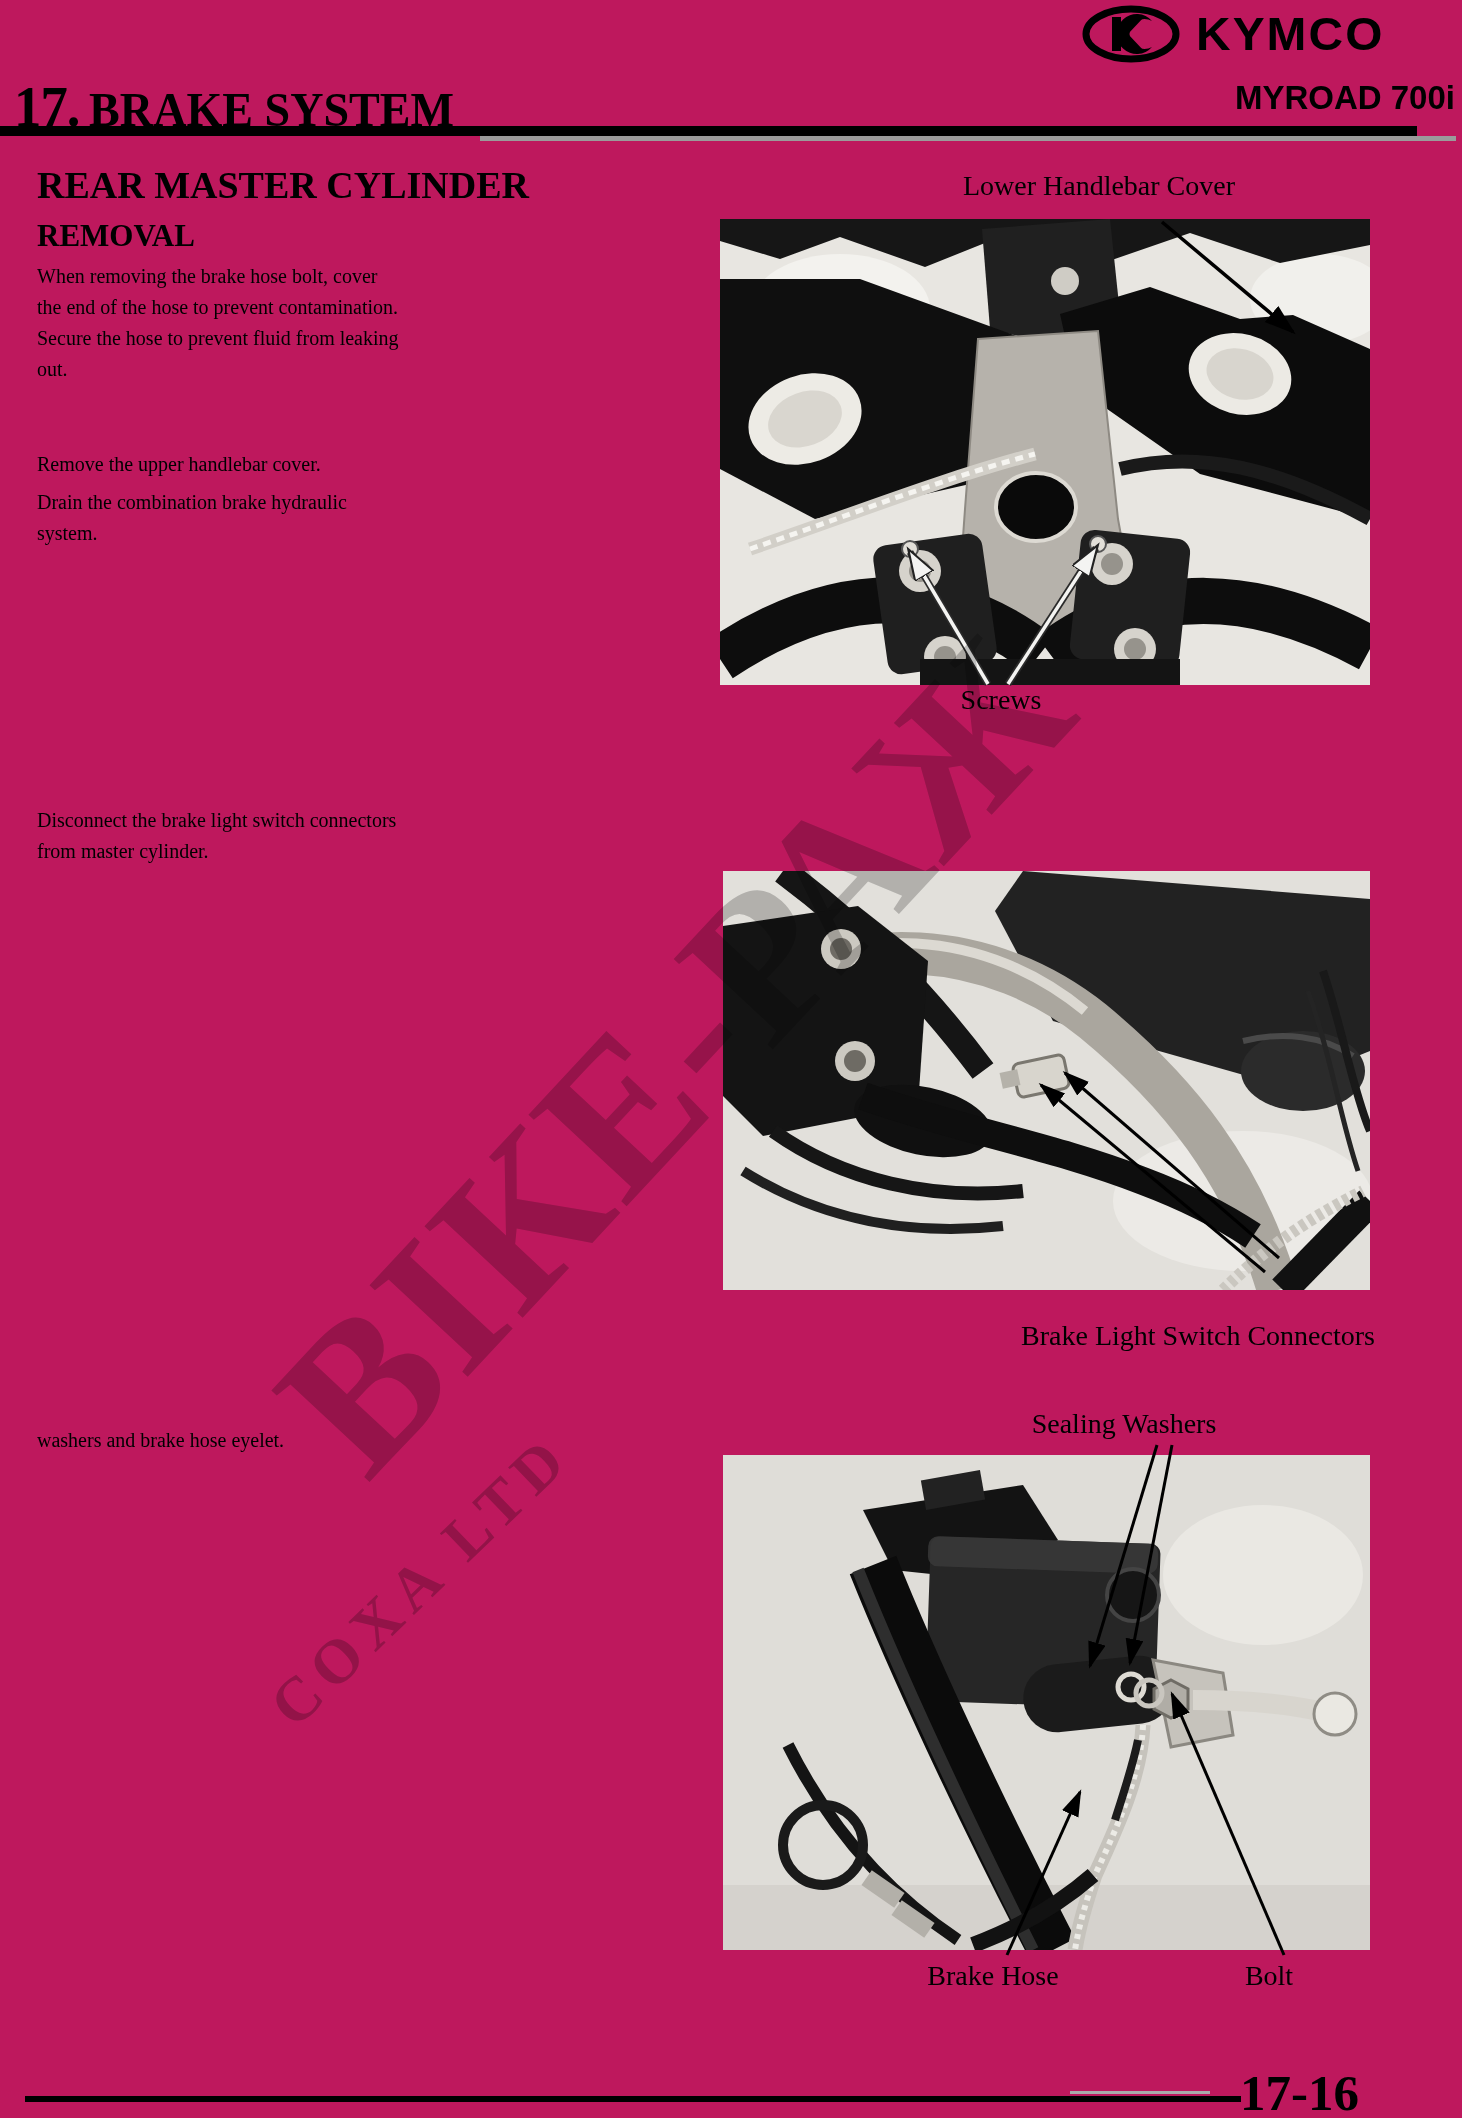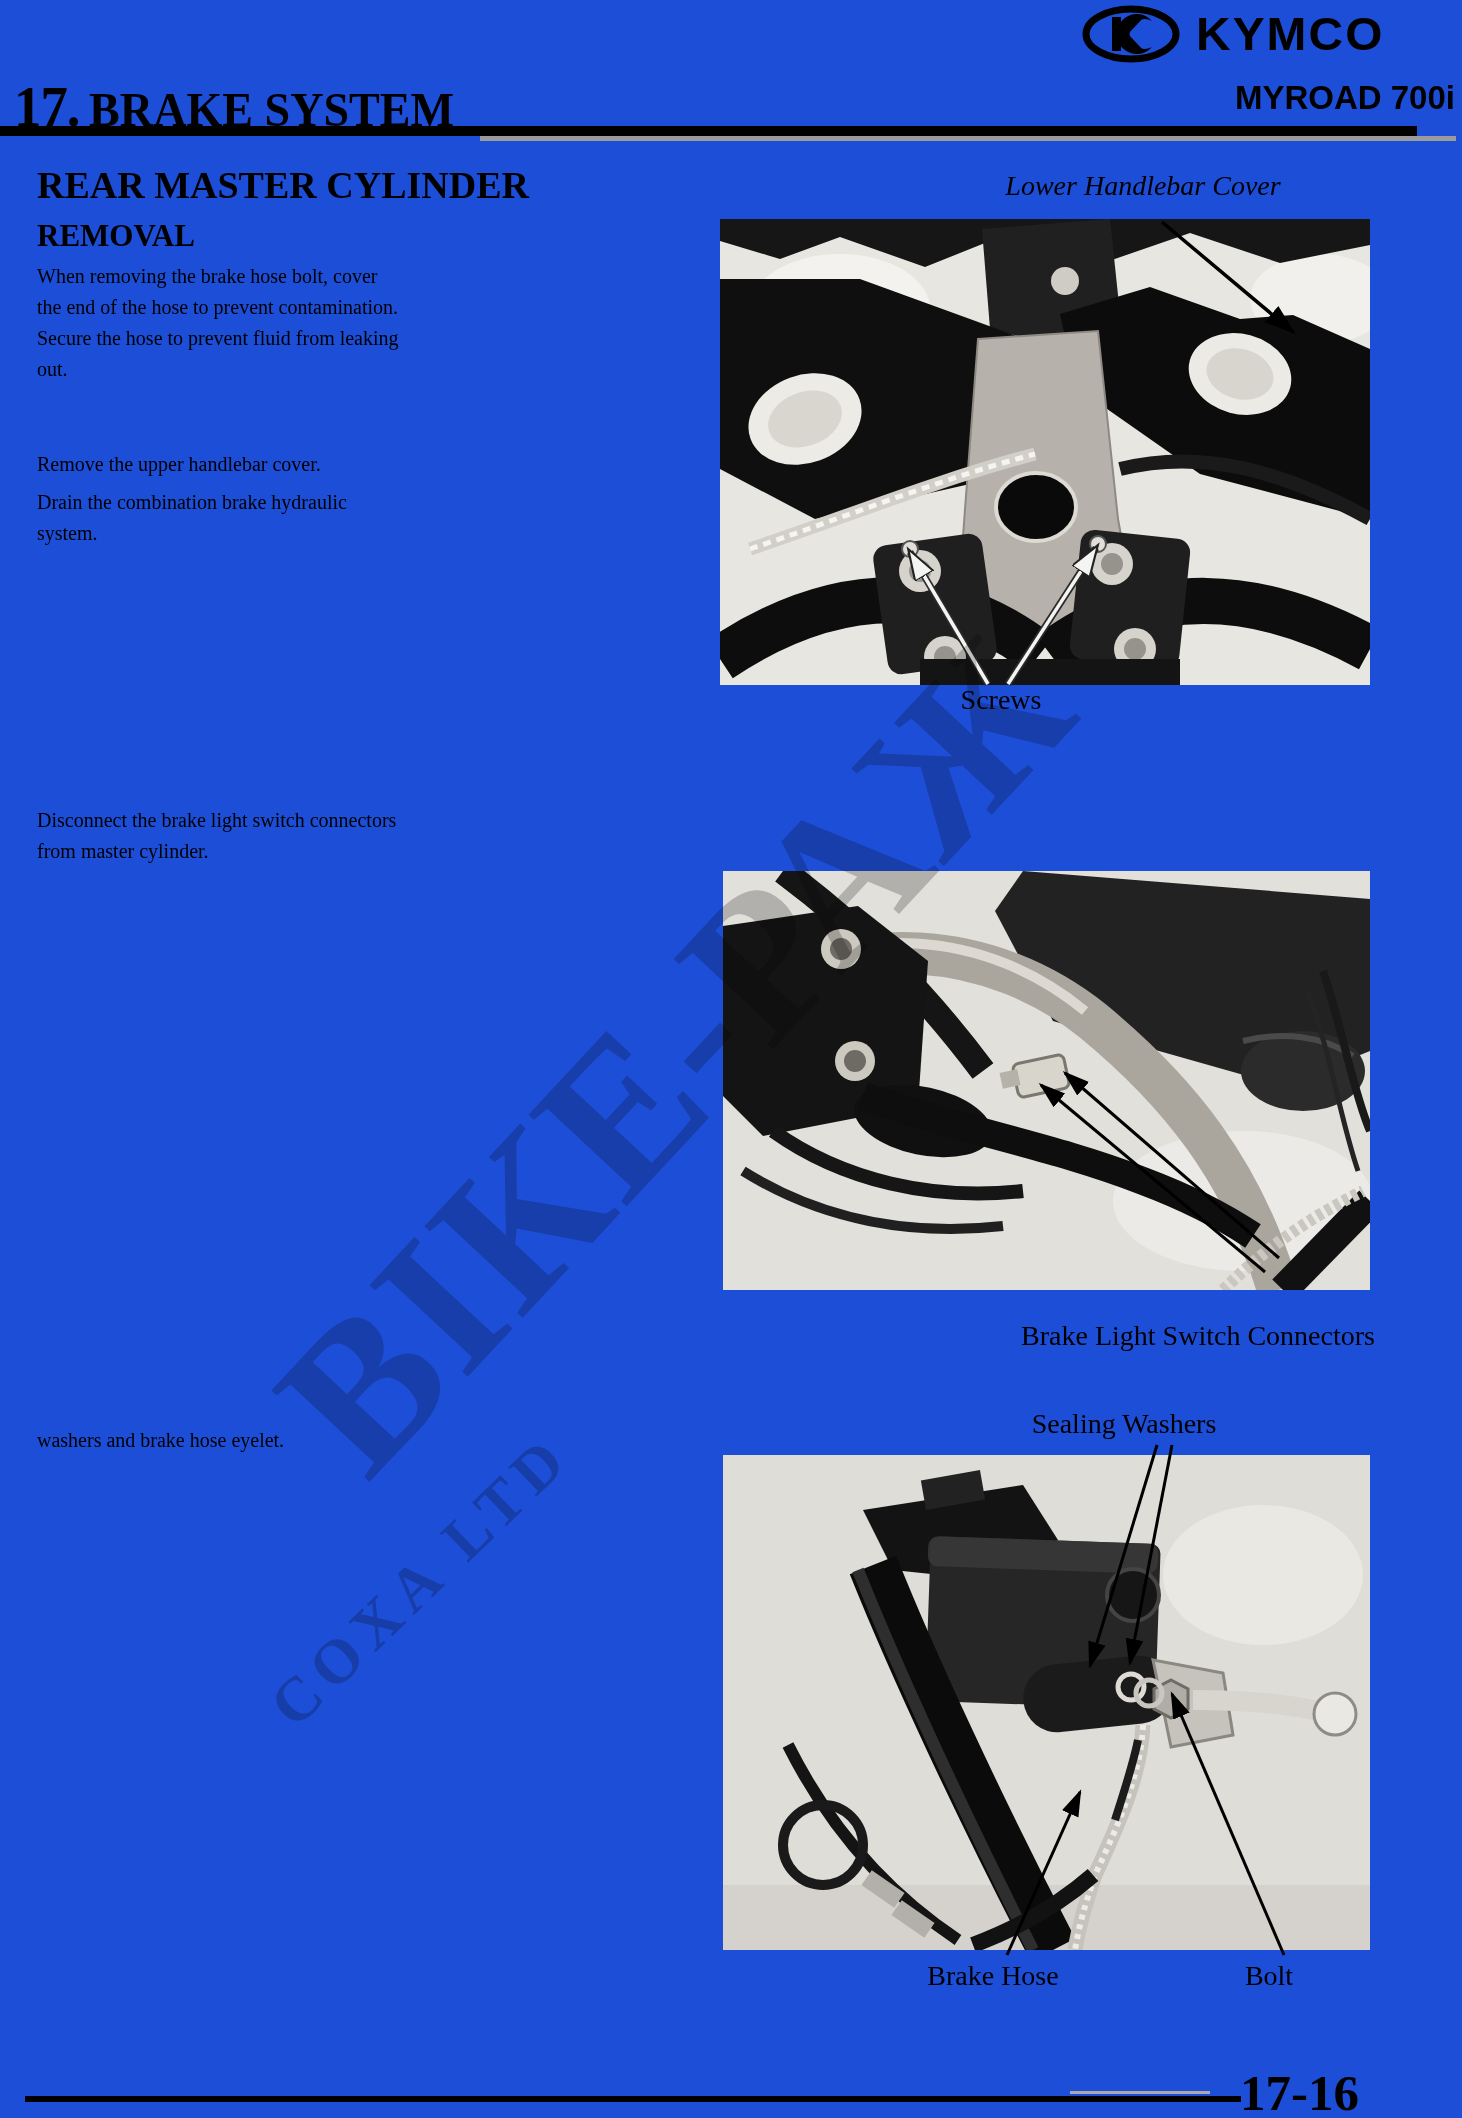--- a/index.html
+++ b/index.html
@@ -1,17 +1,17 @@
 <!DOCTYPE html>
 <html><head>
 <meta charset="utf-8">
 <style>
   html,body{margin:0;padding:0;background:#888;}
   #page{
-    position:relative;width:1462px;height:2118px;background:#1d4ed8;
+    position:relative;width:1462px;height:2118px;background:#be185d;
     font-family:"Liberation Serif","DejaVu Serif",serif;color:#000;
     overflow:hidden;margin:0 auto;
   }
   .abs{position:absolute;}
   
   #chapter{top:74px;left:14px;display:flex;align-items:baseline;gap:10px;
     font-weight:bold;transform:scaleX(.96);transform-origin:left bottom;white-space:nowrap;z-index:6;}
   #chapter .no{font-size:57px;letter-spacing:-1px;}
   #chapter .ttl{font-size:48px;letter-spacing:0px;}
   #rule-black{top:126px;left:0;width:1417px;height:10px;background:#000;z-index:5;}
@@ -21,21 +21,21 @@
     font-size:46px;letter-spacing:2px;transform:scaleX(1.04);transform-origin:left center;}
   #model{top:79px;right:7px;font-family:"Liberation Sans","DejaVu Sans",sans-serif;
     font-weight:bold;font-size:33px;letter-spacing:0;z-index:6;white-space:nowrap;}
   
   #sec-title{top:163px;left:37px;font-size:38px;font-weight:bold;letter-spacing:0;z-index:6;}
   #sec-sub{top:218px;left:37px;font-size:31px;font-weight:bold;z-index:6;text-align:center;}
   .para{left:37px;font-size:20px;line-height:31px;z-index:6;white-space:nowrap;}
   #p1{top:261px;} #p2{top:449px;} #p3{top:487px;} #p4{top:604px;} #p5{top:805px;} #p6{top:1425px;}
   
   .cap{font-size:28px;z-index:7;white-space:nowrap;transform:translateX(-50%);}
-  #cap-lhc{top:170px;left:1143px;font-style:italic;}
+  #cap-lhc{top:170px;left:1099px;}
   #cap-screws{top:684px;left:1001px;}
   #cap-blsc{top:1320px;left:1198px;}
   #cap-sw{top:1408px;left:1124px;}
   #cap-bh{top:1960px;left:993px;}
   #cap-bolt{top:1960px;left:1269px;}
   
   .photo{z-index:1;line-height:0;}
   #photo1{top:219px;left:720px;}
   #photo2{top:871px;left:723px;}
   #photo3{top:1455px;left:723px;}

